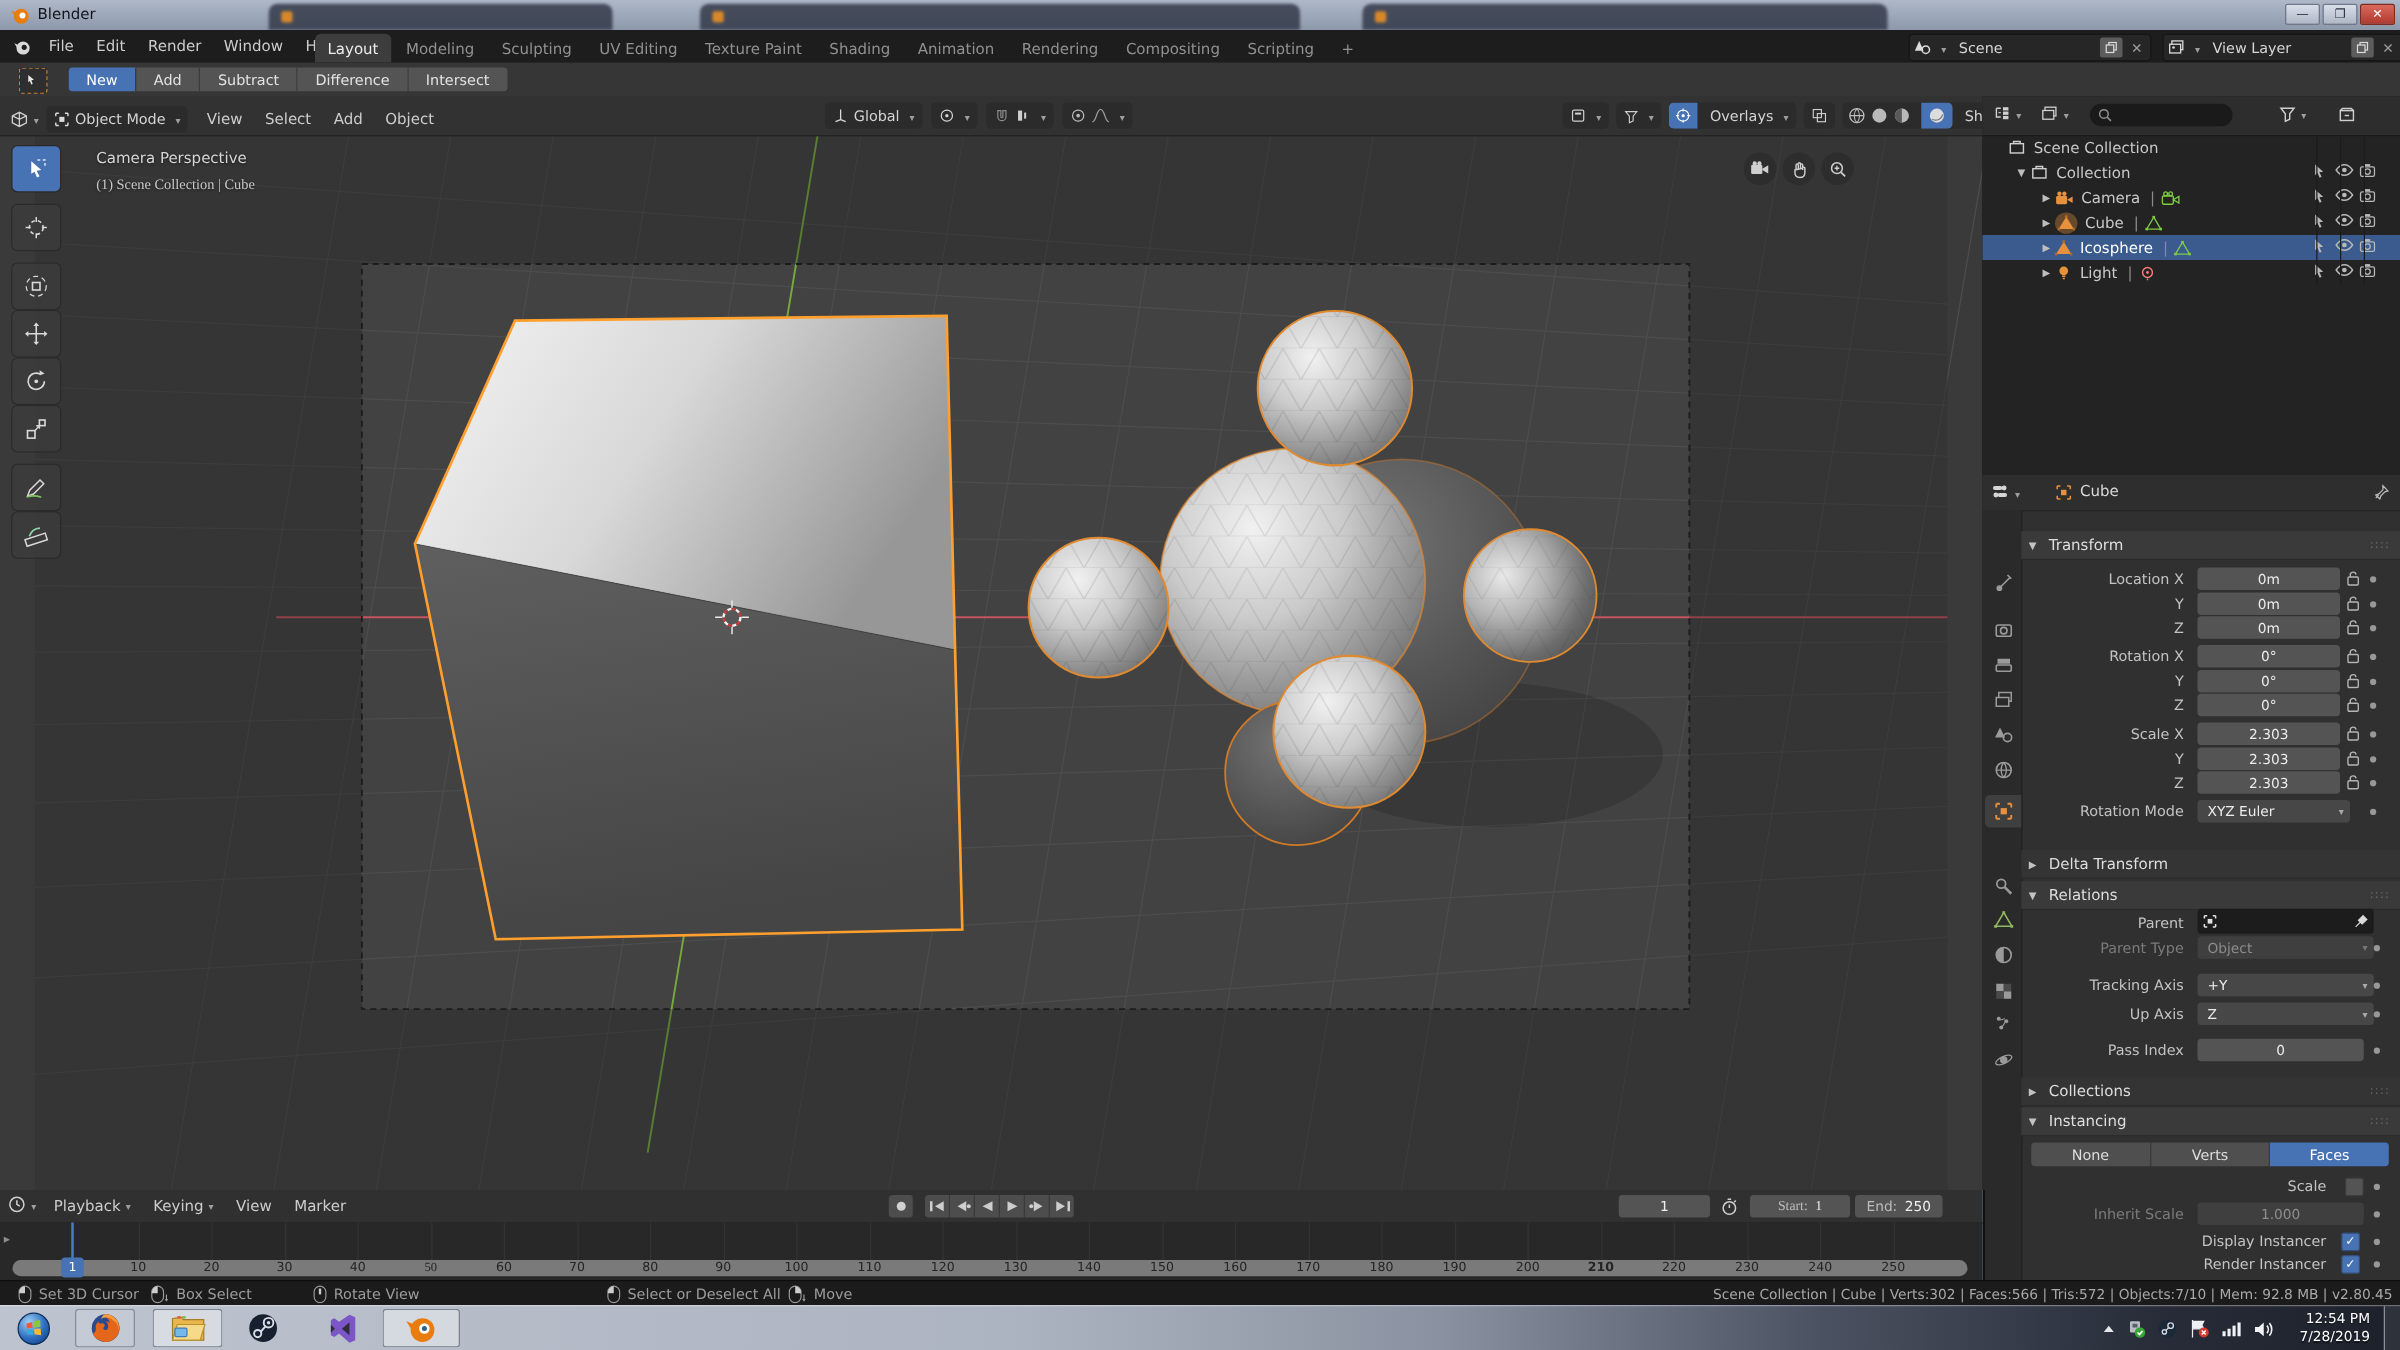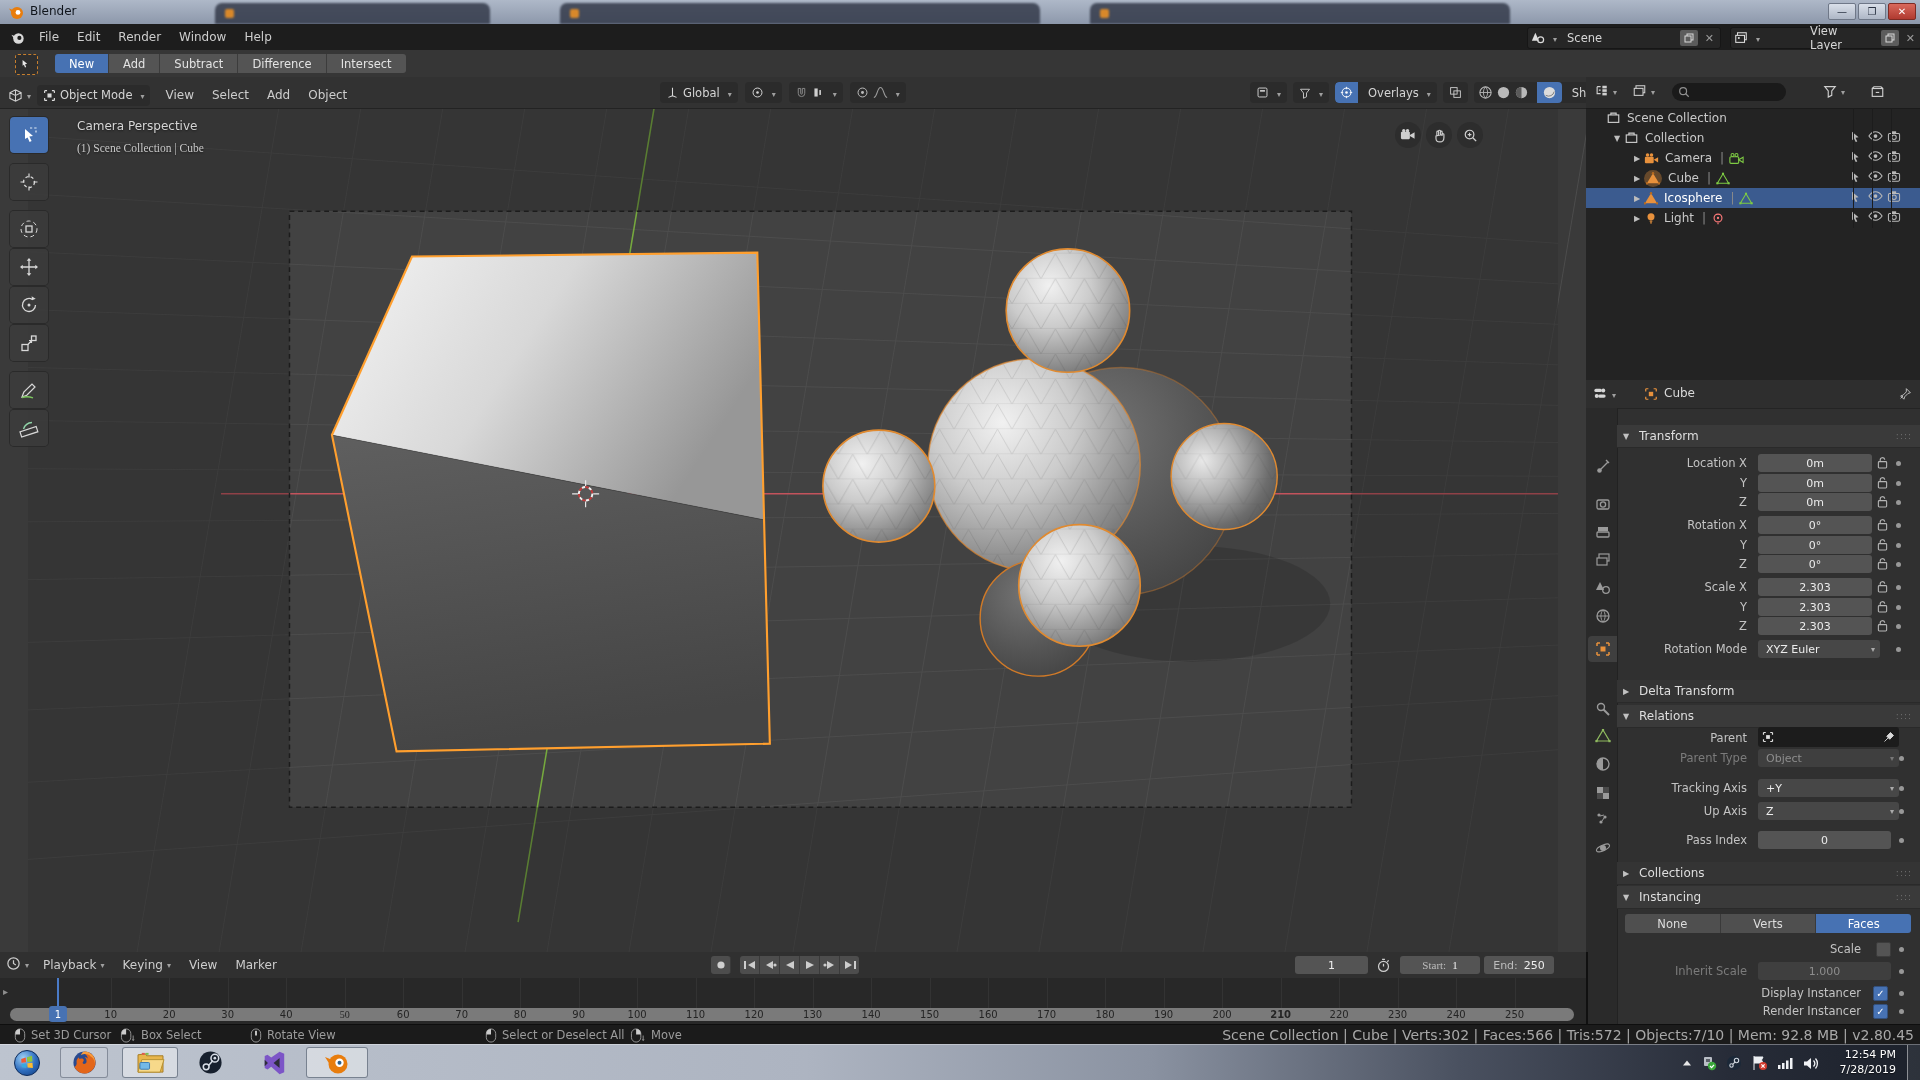--- a/index.html
+++ b/index.html
@@ -105,21 +105,21 @@
   .tl-ph-line{position:absolute;left:57px;top:0;width:2px;height:32px;background:#4a7bc8;}
   .tl-ph-badge{position:absolute;left:49px;top:28px;width:18px;height:16px;background:#4772b3;border-radius:3px;
     color:#fff;font-size:10px;display:flex;align-items:center;justify-content:center;}
   .trbtn{width:19px;height:18px;background:#4d4d4d;display:flex;align-items:center;justify-content:center;border-right:1px solid #3a3a3a;}
   .trbtn:first-child{border-radius:3px 0 0 3px;} .trbtn:last-child{border-radius:0 3px 3px 0;border-right:none;}
   .tlfld{height:18px;background:#545454;border-radius:3px;color:#eee;font-size:11px;display:flex;align-items:center;justify-content:center;gap:6px;}
 
   
   .status{position:absolute;left:0;top:1024px;width:1920px;height:20px;background:#1b1b1b;border-top:1px solid #0e0e0e;}
   .hint{position:absolute;top:0;height:20px;display:flex;align-items:center;gap:5px;color:#9c9c9c;font-size:11.5px;}
-  .sb-info{position:absolute;right:6px;top:0;height:20px;display:flex;align-items:center;color:#a8a8a8;font-size:14px;}
+  .sb-info{position:absolute;right:6px;top:0;height:20px;display:flex;align-items:center;color:#a8a8a8;font-size:11px;}
 
   
   .taskbar{position:absolute;left:0;top:1044px;width:1920px;height:36px;
     background:linear-gradient(90deg,#bdc4cf 0%,#adb4c1 42%,#8a92a1 60%,#4a5160 76%,#272c38 90%,#1c212b 100%);
     border-top:1px solid rgba(255,255,255,.35);}
   .tkbtn{position:absolute;top:2px;height:31px;border-radius:3px;display:flex;align-items:center;justify-content:center;}
   .tkbtn.frame{background:rgba(255,255,255,.14);box-shadow:inset 0 0 0 1px rgba(80,90,105,.55);}
   .tkbtn.pressed{background:rgba(255,255,255,.42);box-shadow:inset 0 0 0 1px rgba(110,120,135,.9);}
   .tray{position:absolute;right:100px;top:0;height:36px;display:flex;align-items:center;gap:9px;}
   .clock{position:absolute;right:24px;top:2px;width:72px;text-align:right;color:#fff;font-size:11px;line-height:15px;text-shadow:0 1px 1px rgba(0,0,0,.6);}
@@ -161,20 +161,33 @@
         <circle cx="10" cy="8.4" r="2.2" fill="#1d1d1d"></circle>
       <path d="M1.5 5L7.5 7.5 4.4 9.3z" fill="#d9d9d9"></path>
     </svg>
     <div id="tbmenus" class="r a" style="left:30px;top:0;height:26px;">
         <div class="mi">File</div>
         <div class="mi">Edit</div>
         <div class="mi">Render</div>
         <div class="mi">Window</div>
         <div class="mi">Help</div>
       </div>
+    <div id="tbtabs" class="r a" style="left:252px;top:0;height:26px;gap:2px;">
+        <div class="wtab on">Layout</div>
+        <div class="wtab">Modeling</div>
+        <div class="wtab">Sculpting</div>
+        <div class="wtab">UV Editing</div>
+        <div class="wtab">Texture Paint</div>
+        <div class="wtab">Shading</div>
+        <div class="wtab">Animation</div>
+        <div class="wtab">Rendering</div>
+        <div class="wtab">Compositing</div>
+        <div class="wtab">Scripting</div>
+        <div class="wtab">+</div>
+      </div>
     <div class="a r" style="left:1527px;top:3px;gap:9px;">
       <div class="idsel" style="width:186px;">
         <svg width="14" height="14" viewBox="0 0 16 16">
             <path d="M5 2l4 9H1z" fill="#dcdcdc"></path>
             <circle cx="11" cy="10" r="3.4" fill="none" stroke="#dcdcdc" stroke-width="1.4"></circle>
           </svg>
         <span class="chev"></span>
         <span class="val" style="flex:1;">Scene</span>
         <span class="mini-btn">
             <svg width="10" height="10" viewBox="0 0 10 10">
@@ -184,21 +197,21 @@
           </span>
         <span class="xg">✕</span>
       </div>
       <div class="idsel" style="width:184px;">
         <svg width="14" height="14" viewBox="0 0 16 16">
             <rect x="4" y="2" width="10" height="8" fill="none" stroke="#dcdcdc" stroke-width="1.2"></rect>
             <rect x="2" y="5" width="10" height="8" fill="#262626" stroke="#dcdcdc" stroke-width="1.2"></rect>
             <circle cx="5.5" cy="8" r="1.2" fill="#dcdcdc"></circle>
           </svg>
         <span class="chev"></span>
-        <span class="val" style="flex:1;margin-left:40px;">View Layer</span>
+        <span class="val" style="flex:1;">View Layer</span>
         <span class="mini-btn">
             <svg width="10" height="10" viewBox="0 0 10 10">
               <rect x="3" y="1" width="6" height="6" fill="none" stroke="#d9d9d9"></rect>
               <rect x="1" y="3" width="6" height="6" fill="#5c5c5c" stroke="#d9d9d9"></rect>
             </svg>
           </span>
         <span class="xg">✕</span>
       </div>
     </div>
   </div>

